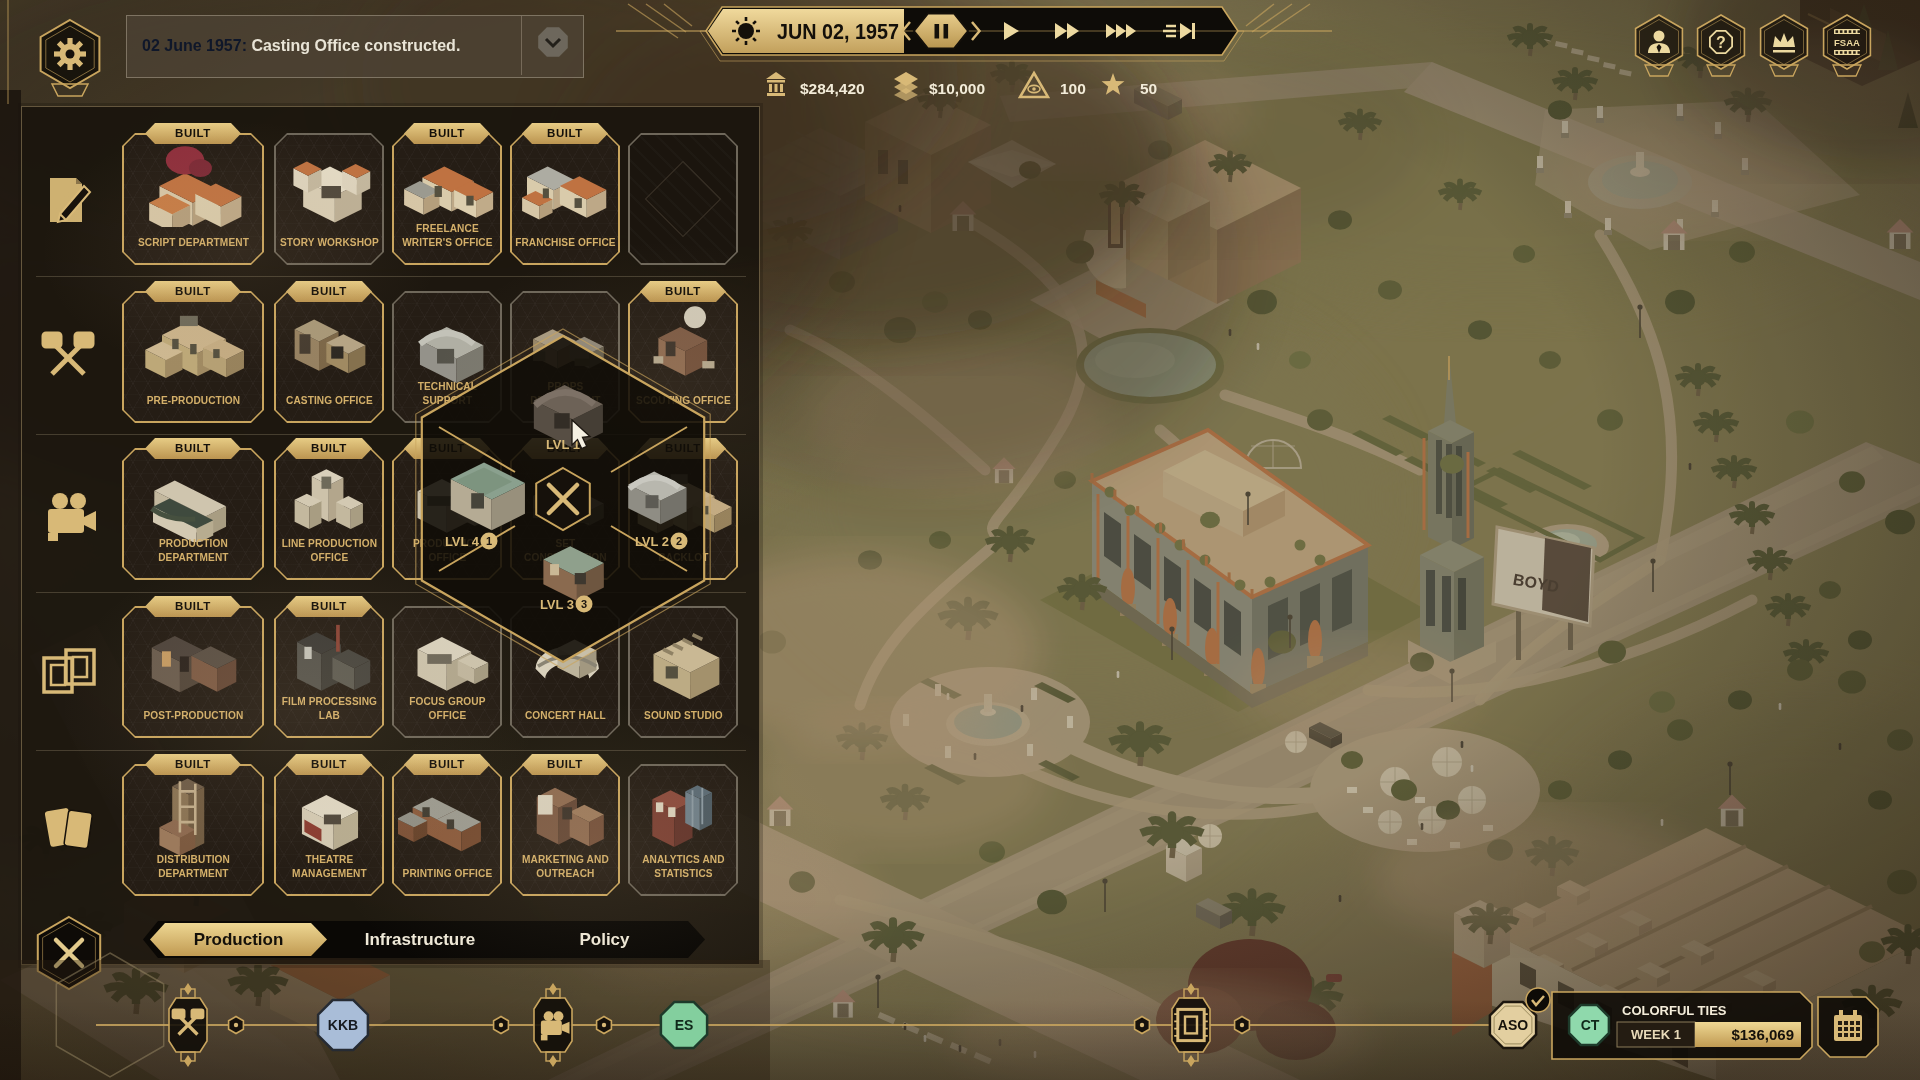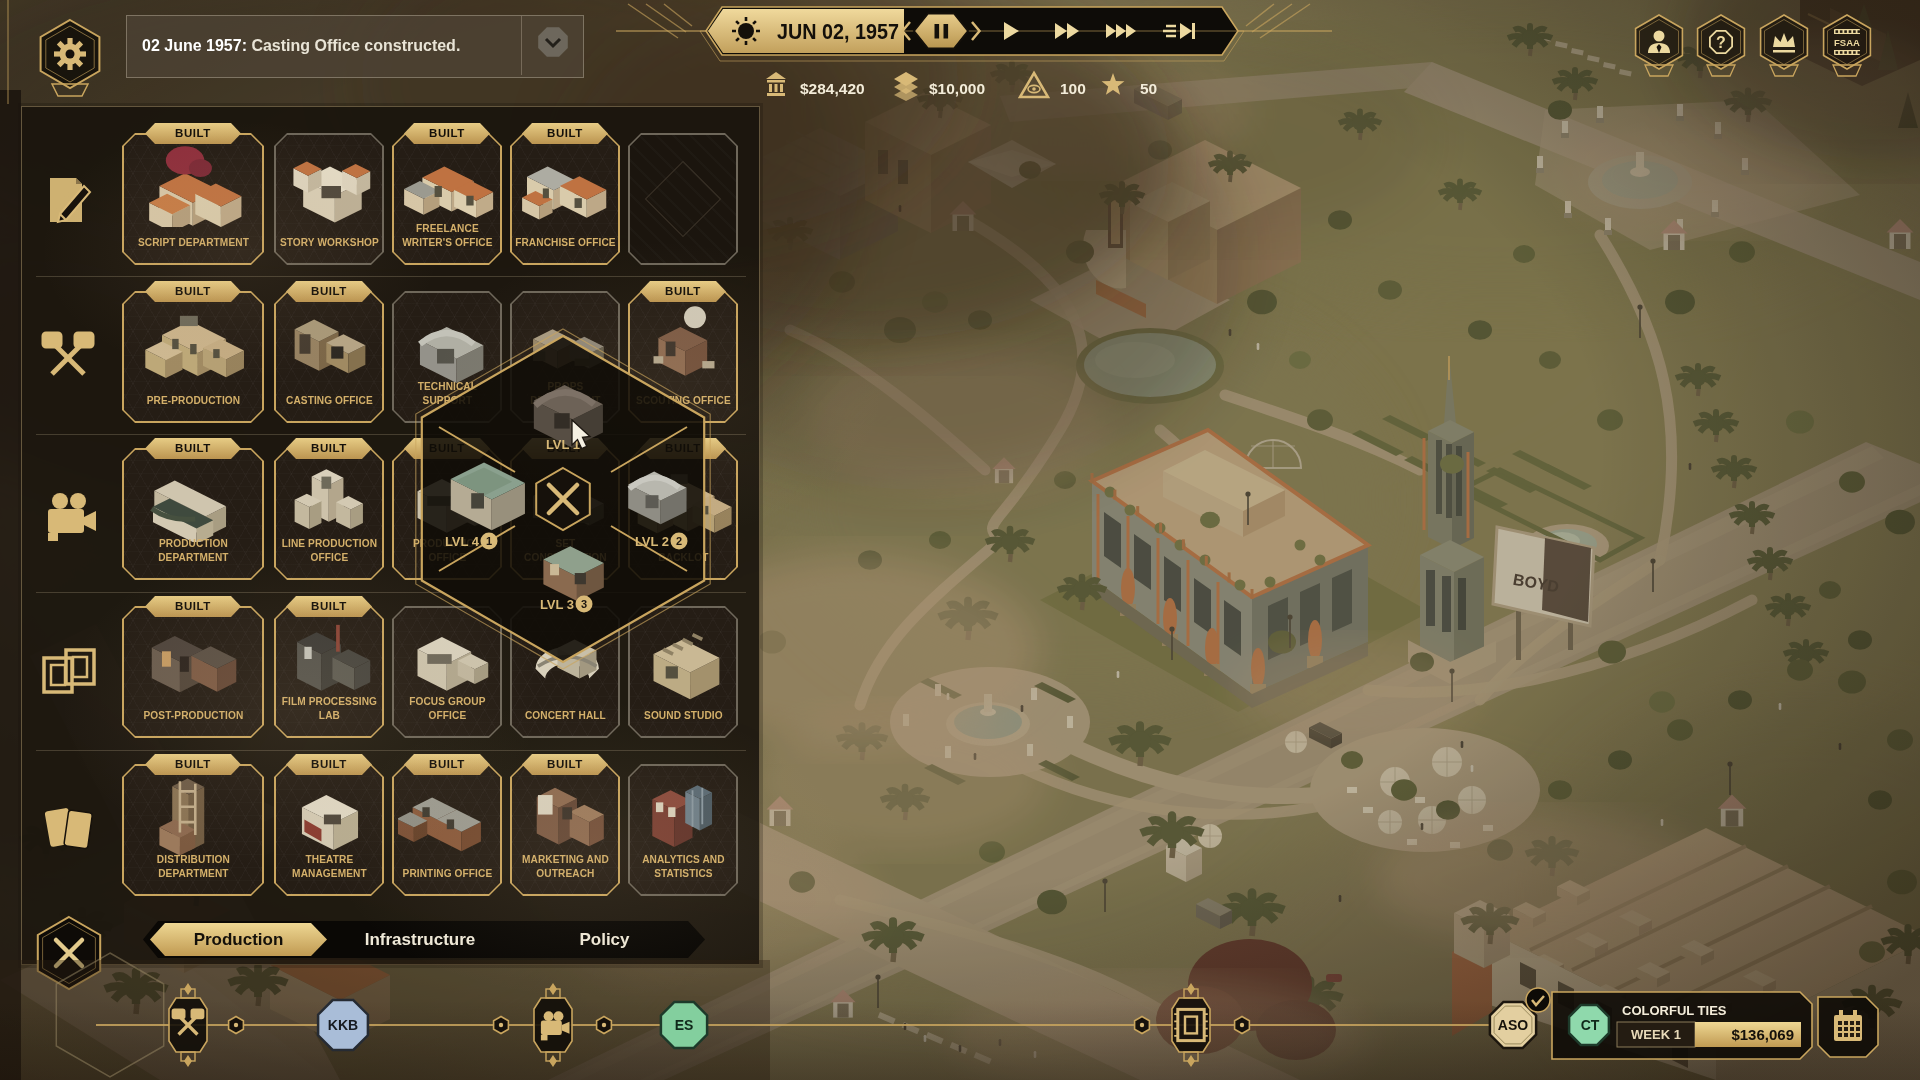--- a/index.html
+++ b/index.html
@@ -1600,21 +1600,21 @@
       <rect x="-2.6" y="-16" width="5.2" height="7" fill="#d8b977" transform="translate(42,44) rotate(135)"></rect>
       <rect x="-2.6" y="-16" width="5.2" height="7" fill="#d8b977" transform="translate(42,44) rotate(180)"></rect>
       <rect x="-2.6" y="-16" width="5.2" height="7" fill="#d8b977" transform="translate(42,44) rotate(225)"></rect>
       <rect x="-2.6" y="-16" width="5.2" height="7" fill="#d8b977" transform="translate(42,44) rotate(270)"></rect>
       <rect x="-2.6" y="-16" width="5.2" height="7" fill="#d8b977" transform="translate(42,44) rotate(315)"></rect>
 <circle cx="42" cy="44" r="10.5" fill="#d8b977"></circle>
       <circle cx="42" cy="44" r="4.5" fill="#16110b"></circle>
 </svg>
 
 <div style="position:absolute;left:126px;top:15px;width:456px;height:61px;background:rgba(84,72,60,.55);border:1px solid rgba(170,158,140,.55)"></div>
-<div style="position:absolute;left:142px;top:37px;font:bold 16px 'Liberation Sans',sans-serif;color:#e9e4d6"><span style="color:#ffffff">02 June 1957:</span> Casting Office constructed.</div>
+<div style="position:absolute;left:142px;top:37px;font:bold 16px 'Liberation Sans',sans-serif;color:#e9e4d6"><span style="color:#0f172a">02 June 1957:</span> Casting Office constructed.</div>
 <div style="position:absolute;left:521px;top:16px;width:1px;height:59px;background:rgba(170,158,140,.45)"></div>
 <svg width="44" height="44" viewBox="0 0 44 44" style="position:absolute;left:531px;top:20px">
       <polygon points="28.1,7.2 36.8,15.9 36.8,28.1 28.1,36.8 15.9,36.8 7.2,28.1 7.2,15.9 15.9,7.2" fill="#6d675c"></polygon>
       <path d="M15 19 l7 7 l7 -7" stroke="#23201a" stroke-width="3" fill="none"></path>
     </svg>
 
 <svg width="300" height="100" viewBox="0 0 300 100" style="position:absolute;left:1626px;top:12px">
 <polygon points="33.0,3.0 56.4,16.5 56.4,43.5 33.0,57.0 9.6,43.5 9.6,16.5" fill="rgba(28,22,14,.82)" stroke="#c9a55e" stroke-width="1.6"></polygon>
 <polygon points="33.0,7.5 52.5,18.8 52.5,41.2 33.0,52.5 13.5,41.3 13.5,18.8" fill="none" stroke="#c9a55e" stroke-width="1" opacity=".5"></polygon>
 <polygon points="19,53 47,53 42,64 24,64" fill="none" stroke="#c9a55e" stroke-width="1.3"></polygon>

